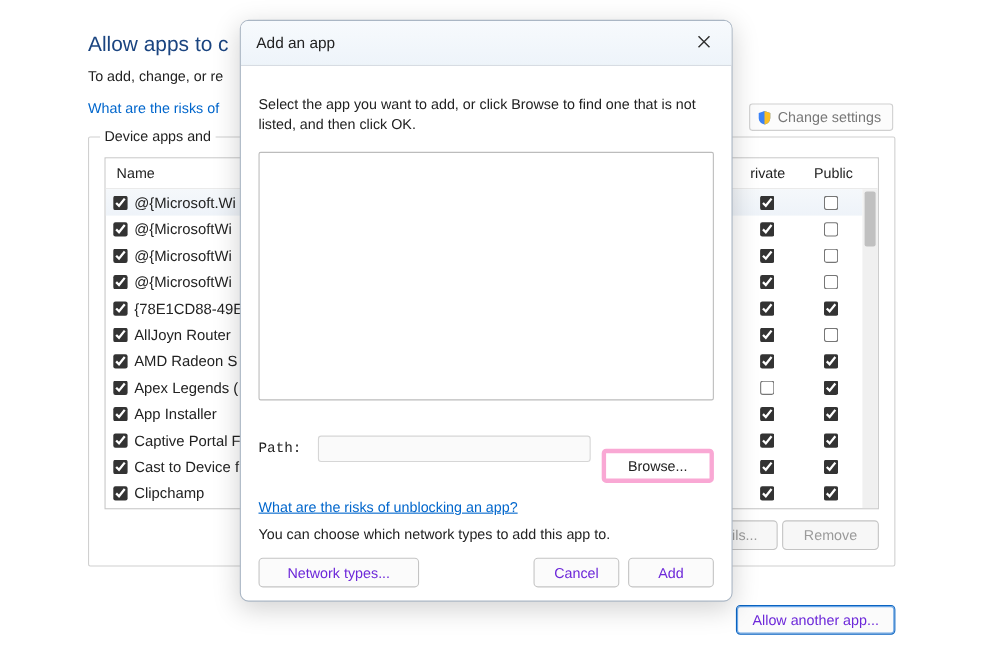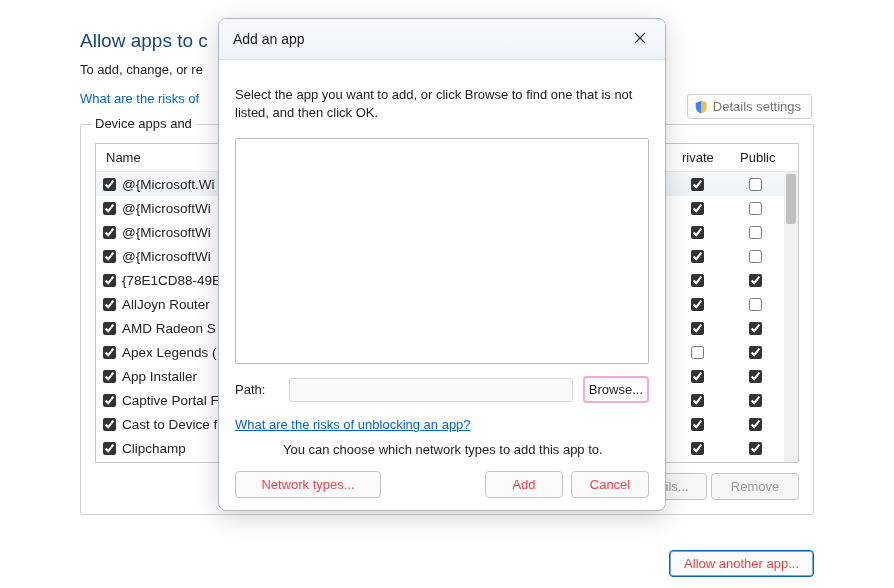--- a/index.html
+++ b/index.html
@@ -118,21 +118,21 @@
   .btn {
     display: inline-block;
     min-width: 88px;
     padding: 5px 14px;
     border: 1px solid #c4c4c4;
     border-radius: 4px;
     background: #fbfbfb;
     font-size: 13px;
     text-align: center;
     cursor: pointer;
-    color: #ef4444;
+    color: #6d28d9;
   }
   .btn.disabled { color: #9a9a9a; background: #f7f7f7; cursor: default; }
   .btn.primary { border-color: #0a64c2; box-shadow: 0 0 0 1px #6fa8e6 inset; margin-top: 23px; }
   .allow-another {
     margin-top: 12px;
     text-align: right;
   }
 
   
   .dialog {
@@ -170,44 +170,45 @@
     height: 226px;
     background: #fff;
     border-radius: 2px;
   }
   .dlg-path-row {
     margin-top: 12px;
     display: flex;
     align-items: center;
     gap: 10px;
   }
-  .dlg-path-row label { width: 44px; }
+  .dlg-path-row label { width: 44px; font-family: Liberation Mono, monospace; }
   .dlg-path-input {
     flex: 1;
     border: 1px solid #d6d6d6;
     background: #fafafa;
     height: 24px;
     border-radius: 3px;
     padding: 0 6px;
     font-size: 13px;
   }
   .browse-btn {
-    border: 2px solid #f9a8d4;
+    border: 4px solid #f9a8d4;
     border-radius: 4px;
-    padding: 4px 4px;
+    padding: 4px 20px;
     background: #fff;
     cursor: pointer;
+    margin-top: 32px;
   }
   .dlg-link {
     color: #0066cc;
     text-decoration: underline;
     margin-top: 14px;
     display: inline-block;
   }
-  .dlg-hint { margin-top: 10px; margin-left: 48px; }
+  .dlg-hint { margin-top: 10px; }
   .dlg-buttons {
     margin-top: 14px;
     display: flex;
     gap: 8px;
   }
   .dlg-buttons .spacer { flex: 1; }
   .dlg-buttons .btn { min-width: 78px; padding: 5px 10px; }
   .dlg-buttons .wide { min-width: 146px; }
 </style>
 </head>
@@ -218,21 +219,21 @@
   <p class="subtitle">To add, change, or re</p>
   <span class="risk-link">What are the risks of</span>
 
   <div class="change-settings">
     <span class="shield">
       <svg viewBox="0 0 16 16">
           <path d="M8 1 L14 3 V8 C14 12 11 14.5 8 15 C5 14.5 2 12 2 8 V3 Z" fill="#3b82f6"></path>
           <path d="M8 1 L14 3 V8 C14 12 11 14.5 8 15 V1 Z" fill="#fbbf24"></path>
         </svg>
     </span>
-    <span>Details settings</span>
+    <span>Change settings</span>
   </div>
 
   <div class="fieldset">
     <span class="fieldset-legend">Device apps and</span>
 
     <div class="list-area">
       <div class="list-header">
         <div class="col-name">Name</div>
         <div class="col-priv">rivate</div>
         <div class="col-pub">Public</div>
@@ -347,18 +348,18 @@
         <input class="dlg-path-input" type="text" value="" style="">
         <span class="browse-btn">Browse...</span>
       </div>
 
       <a class="dlg-link">What are the risks of unblocking an app?</a>
       <div class="dlg-hint">You can choose which network types to add this app to.</div>
 
       <div class="dlg-buttons">
         <span class="btn wide">Network types...</span>
         <span class="spacer"></span>
+        <span class="btn">Cancel</span>
         <span class="btn">Add</span>
-        <span class="btn">Cancel</span>
       </div>
     </div>
   </div>
 </div>
 
 </body></html>

